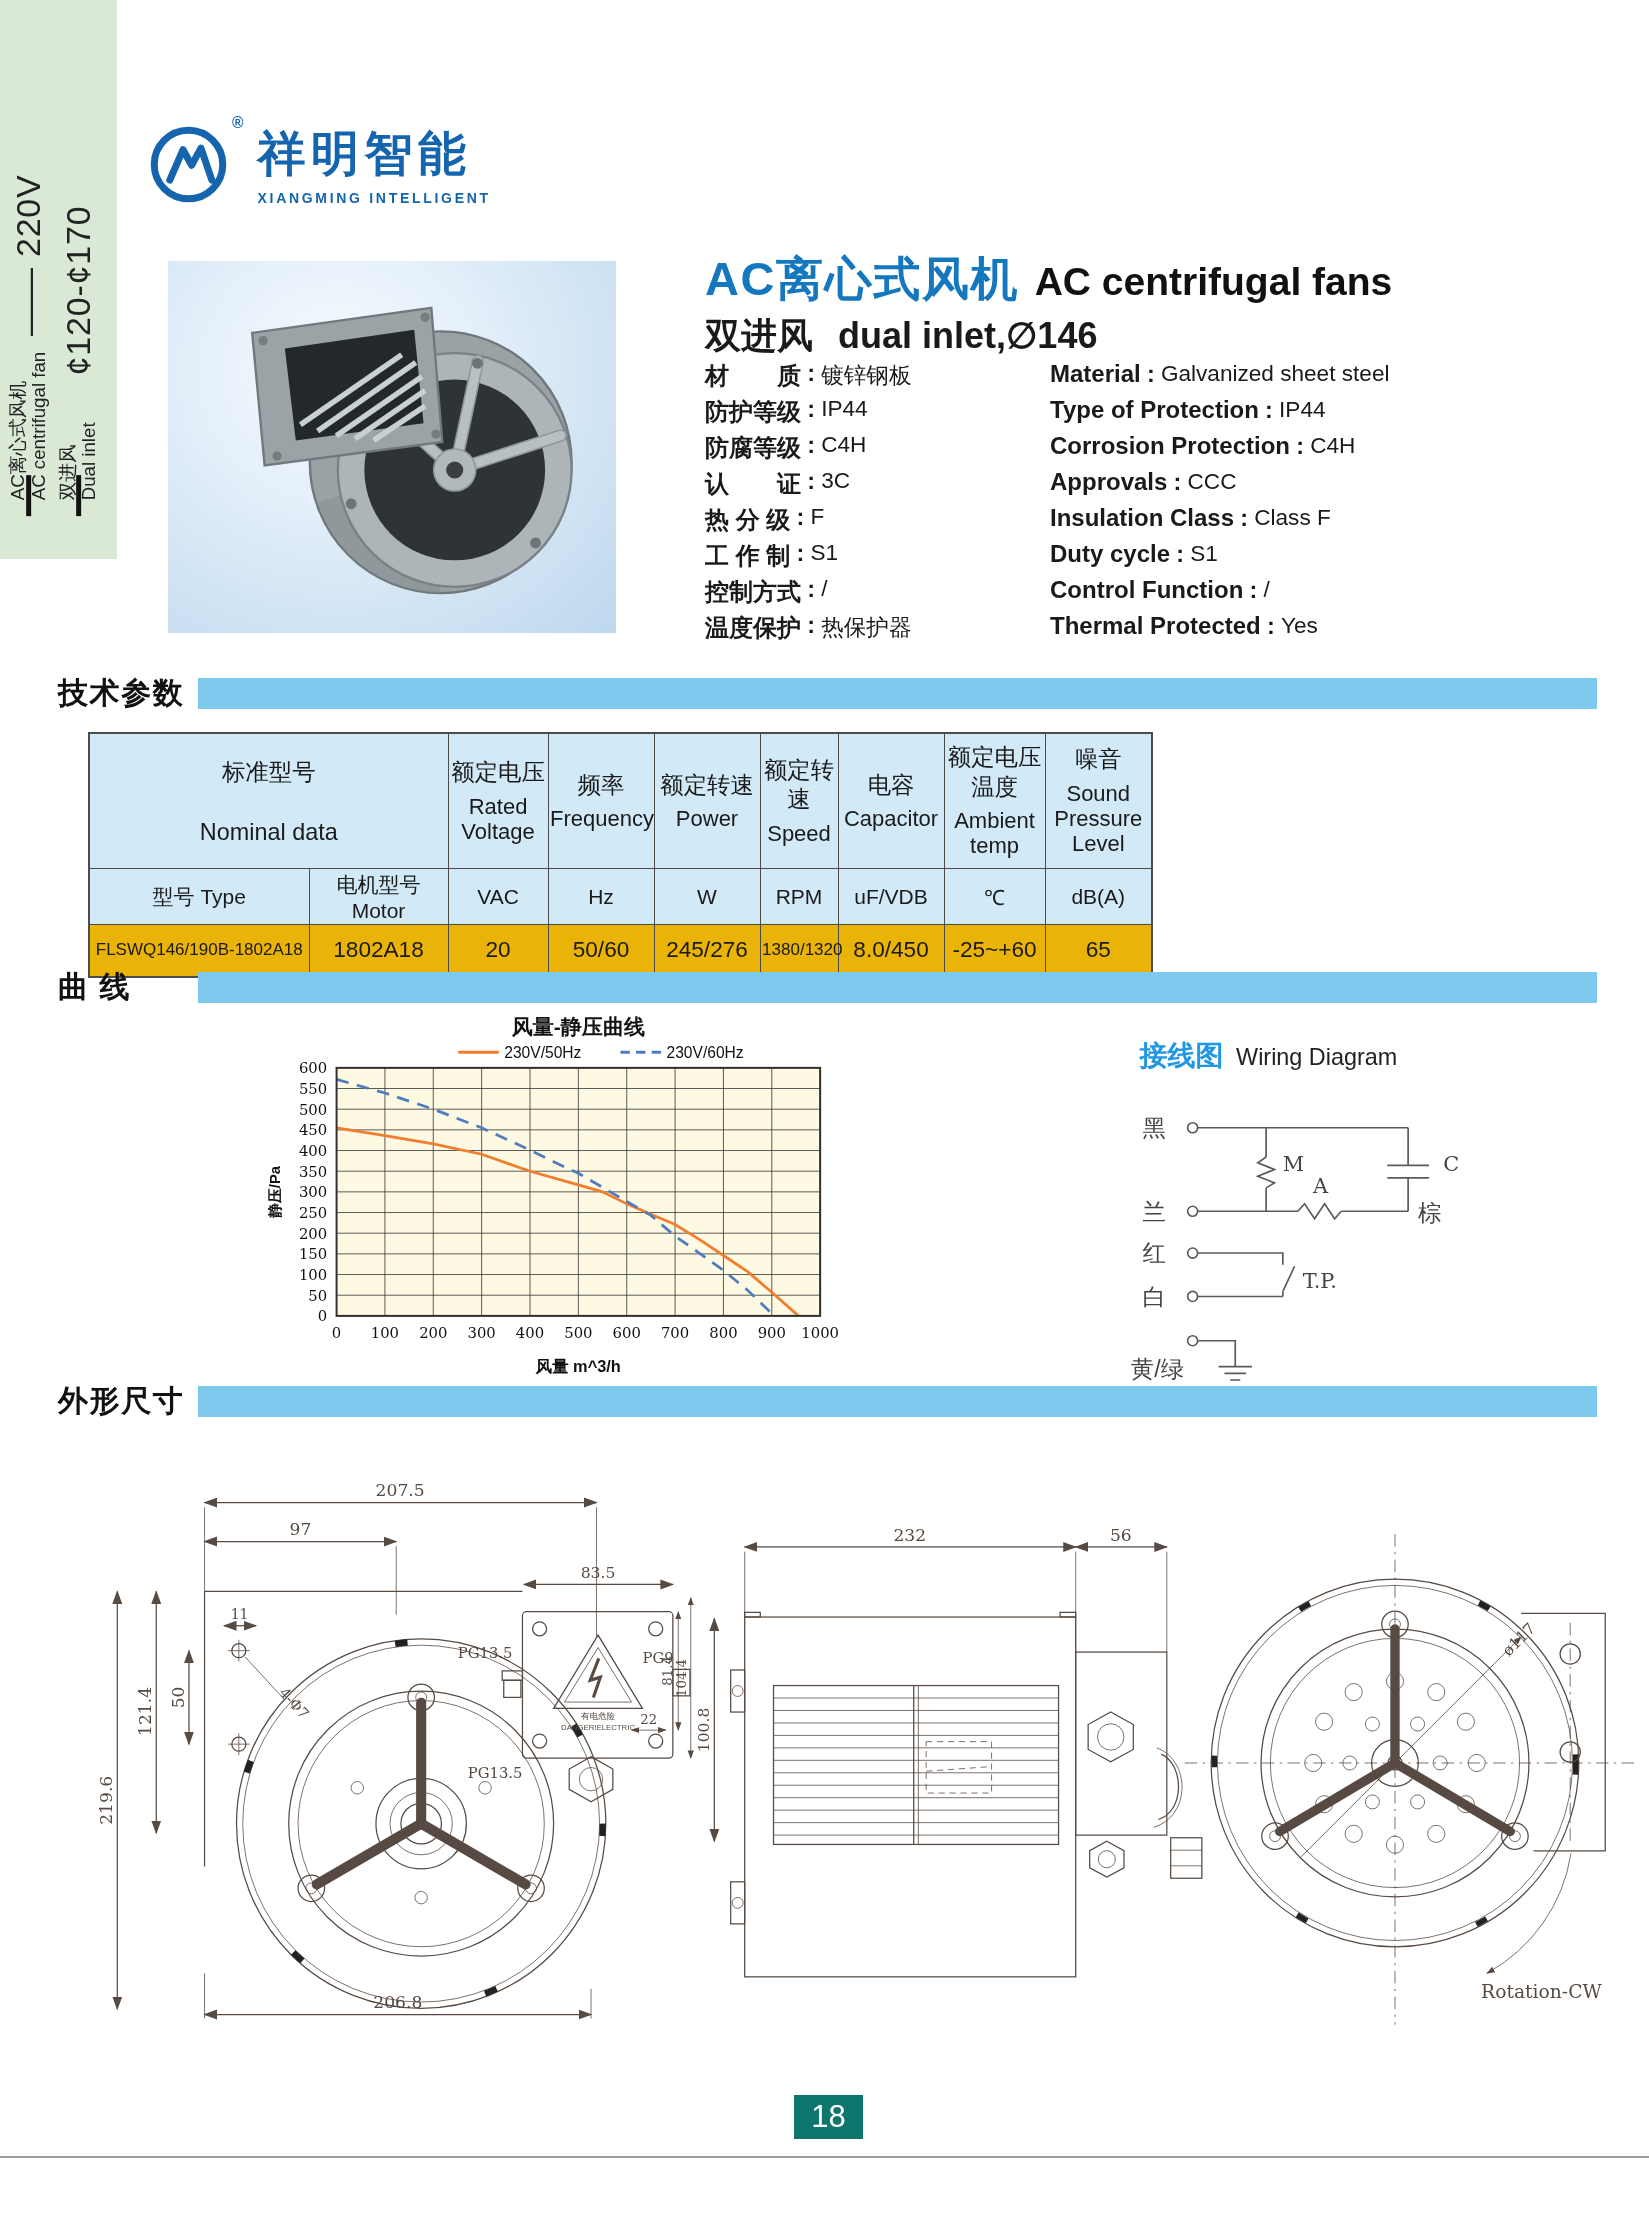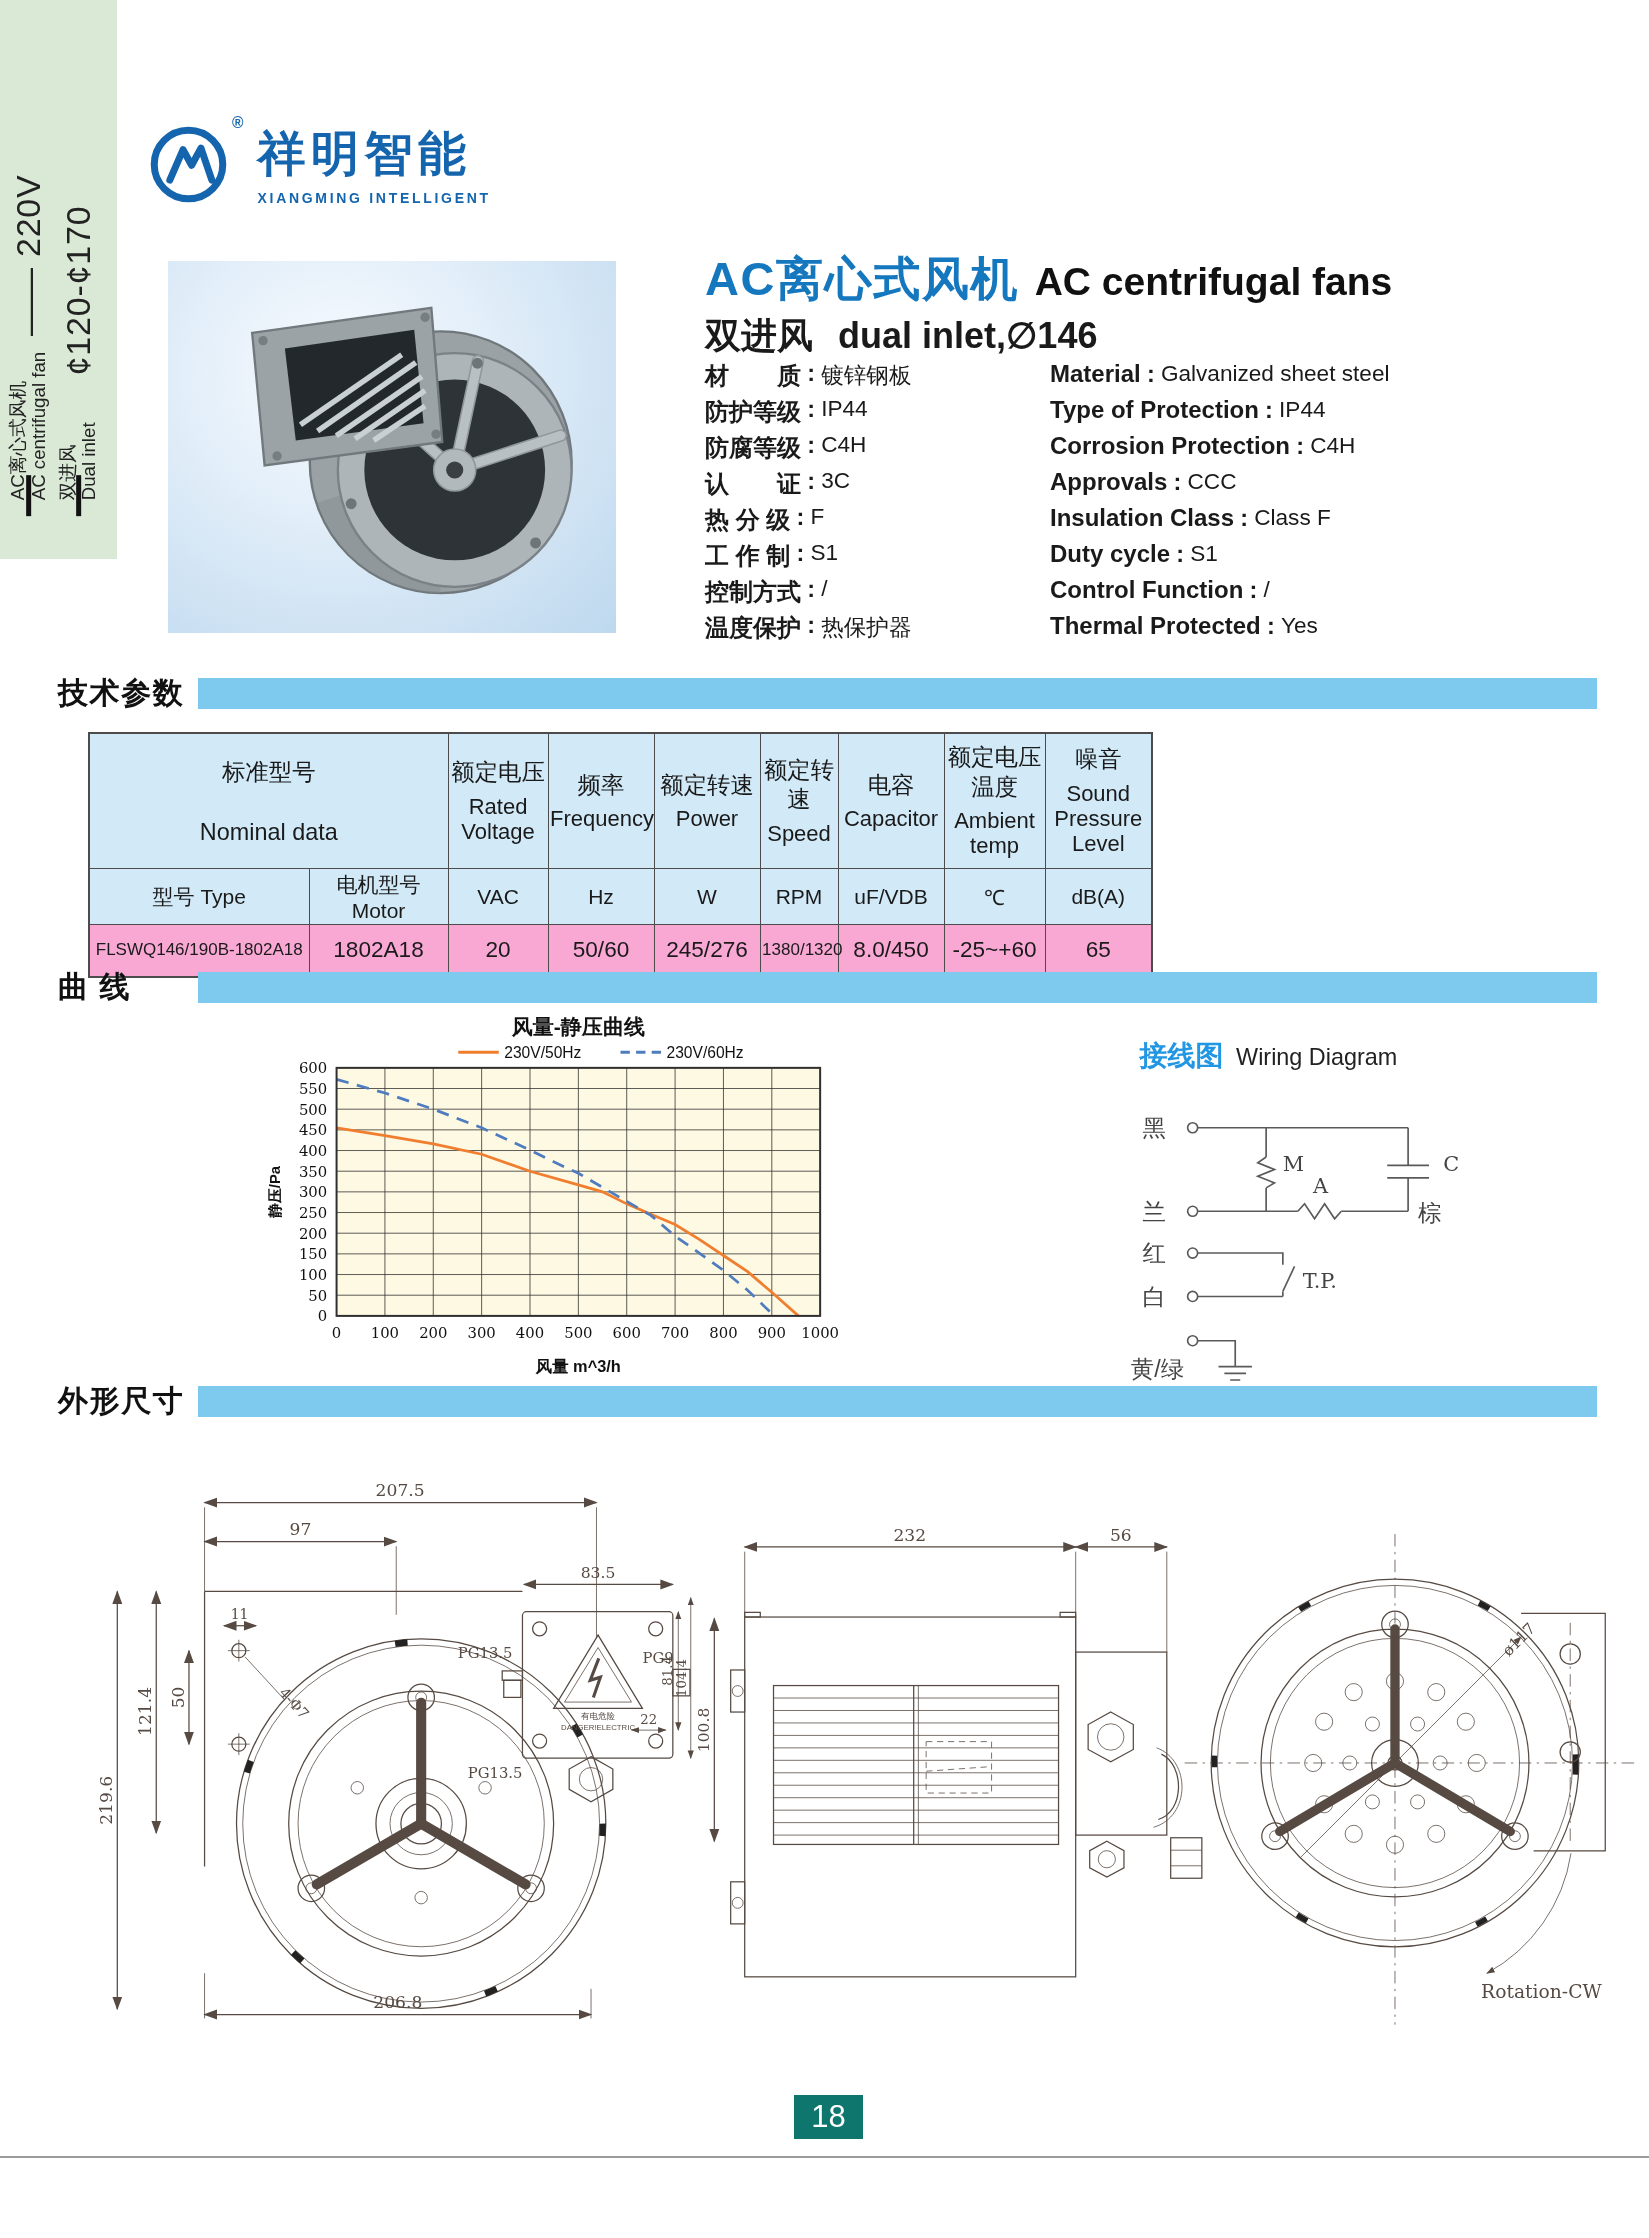--- a/index.html
+++ b/index.html
@@ -47,21 +47,21 @@
   .sec-title{font-size:30px;font-weight:bold;color:#111;width:140px;letter-spacing:1.6px;}
   .sec-bar{flex:1;height:31px;background:#7EC9EE;}
 
   
   .table-wrap{left:88px;top:732px;width:930px;}
   table.ptable{border-collapse:collapse;width:1062px;table-layout:fixed;text-align:center;}
   .ptable th,.ptable td{border:1.6px solid #4c4c4c;font-weight:normal;padding:1.6px;}
   .ptable{border:2.3px solid #4c4c4c;}
   .ptable tr.h1 th{background:#d2eaf8;height:131px;vertical-align:middle;}
   .ptable tr.h2 th{background:#d2eaf8;height:36px;font-size:21px;}
-  .ptable tr.dr td{background:#f9a8d4;height:47px;font-size:22.6px;}
+  .ptable tr.dr td{background:#eab308;height:47px;font-size:22.6px;}
   .hc-zh{font-size:23.4px;line-height:1.25;}
   .hc-en{font-size:22px;line-height:1.15;margin-top:6.2px;}
   .group-zh{font-size:23.4px;margin-bottom:31px;}
   .group-en{font-size:23.4px;}
   .cell-small{font-size:17px !important;}
 
   
   .chart-box{left:257px;top:1007px;width:624px;height:390px;}
   
   .wiring{left:1124px;top:1037px;width:483px;height:366px;}

